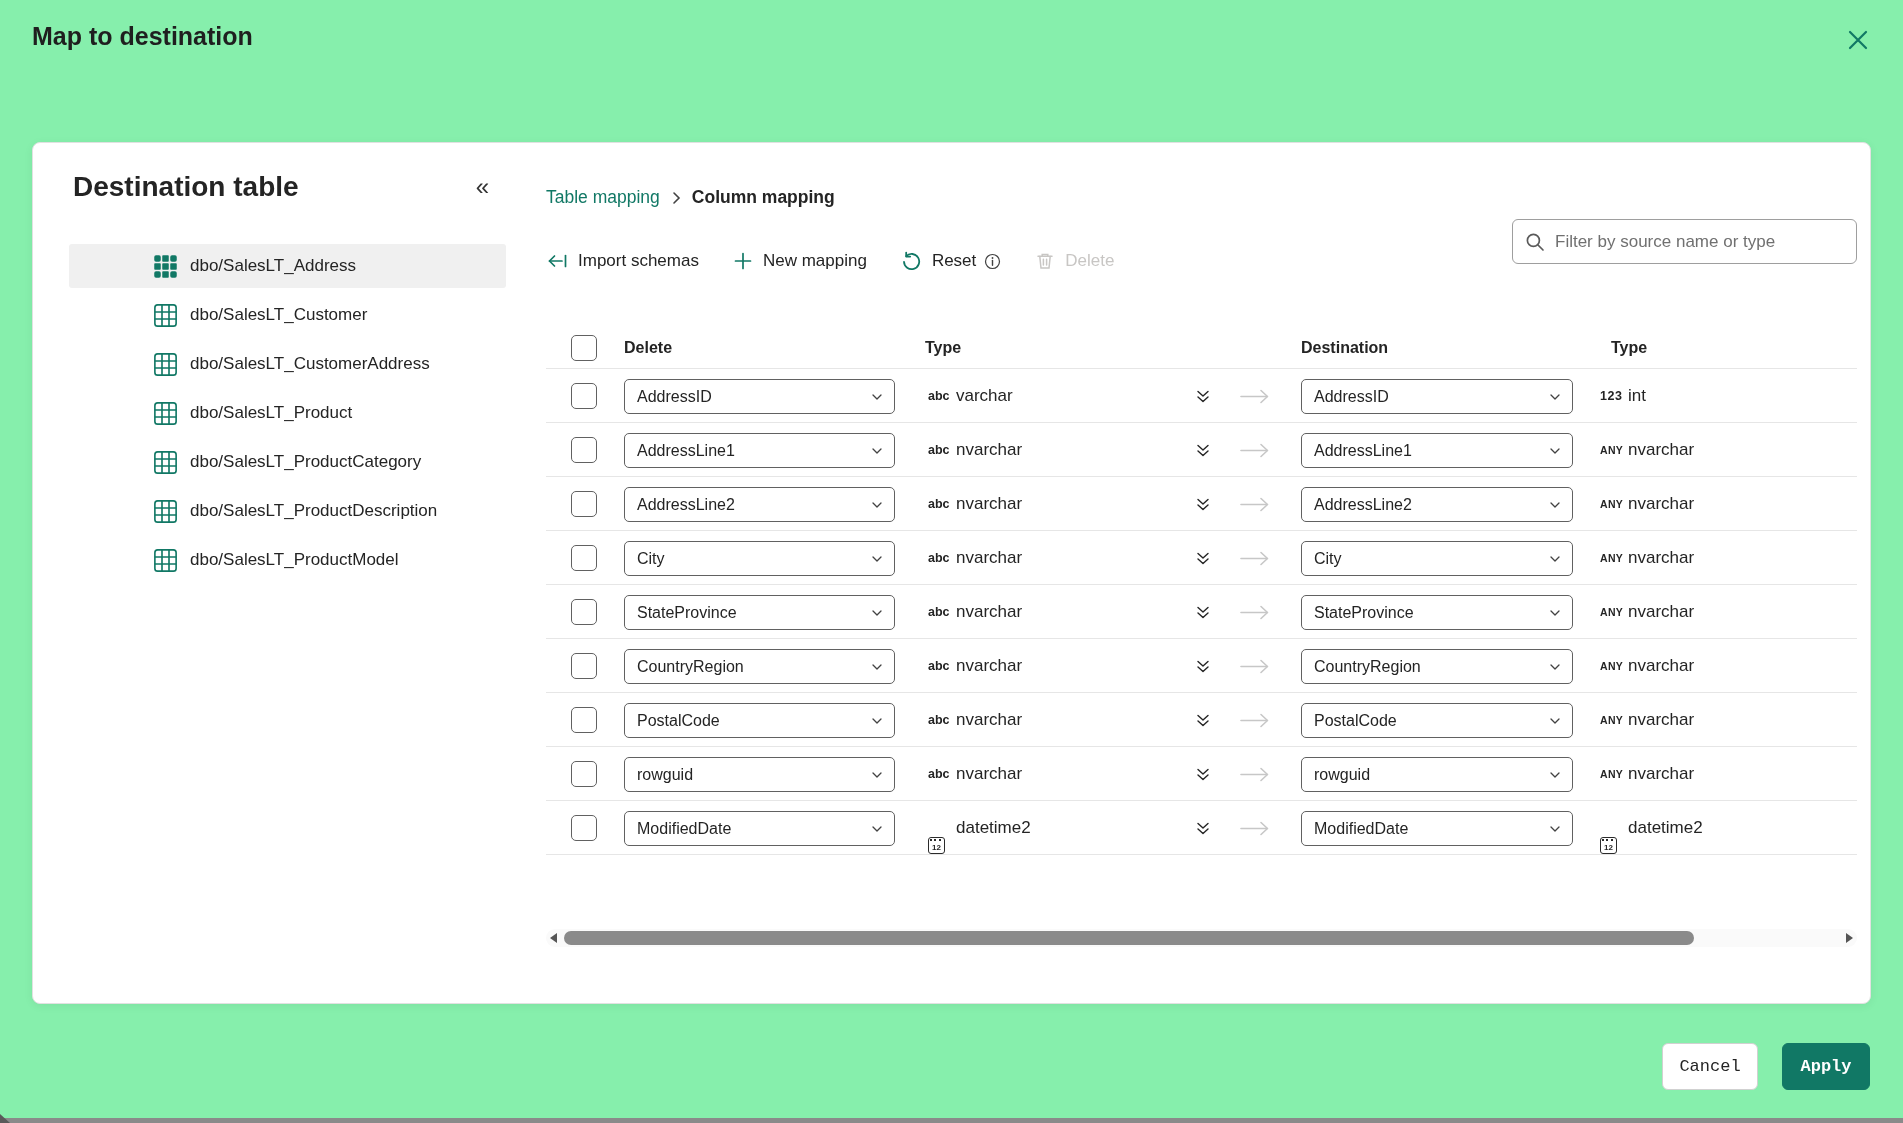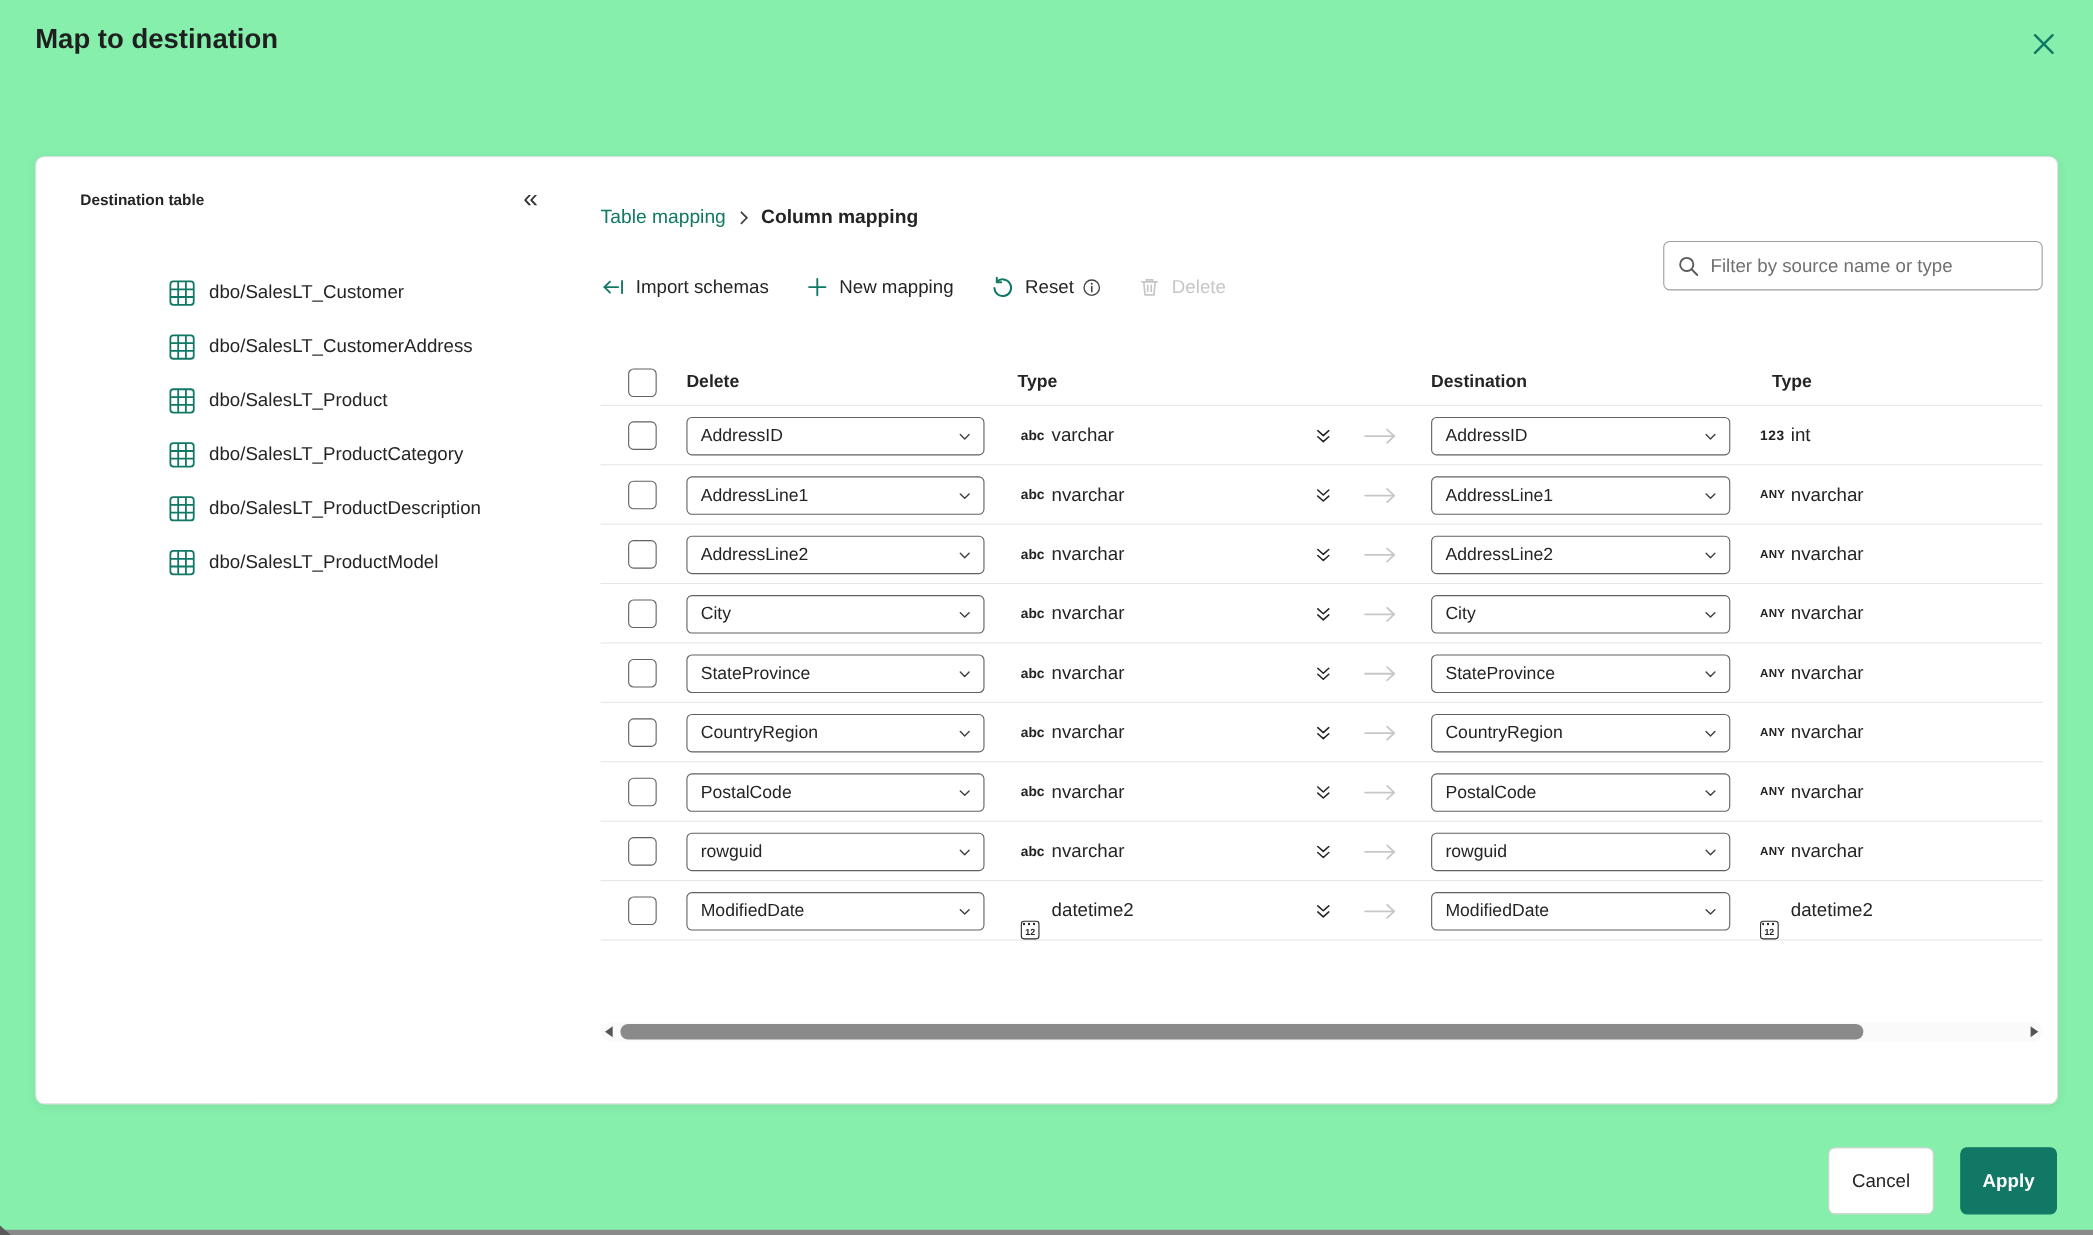--- a/index.html
+++ b/index.html
@@ -10,21 +10,21 @@
   .dlg-title { position:absolute; left:32px; top:22px; font-size:25px; font-weight:700; color:#1f1f1f; }
   .close-btn { position:absolute; left:1838px; top:20px; width:40px; height:40px; background:none; border:none; cursor:pointer; display:flex; align-items:center; justify-content:center; }
 
   
   .card { position:absolute; left:32px; top:142px; width:1839px; height:862px; background:#fff;
           border:1px solid #E1E1E1; border-radius:8px; box-shadow:0 2px 10px rgba(0,0,0,.06); }
 
   
   .sidebar { position:absolute; left:0; top:0; width:481px; height:100%; }
   .sidebar-head { position:absolute; left:40px; top:28px; width:420px; display:flex; align-items:center; justify-content:space-between; }
-  .sidebar-title { font-size:14px; font-weight:700; color:#242424; }
+  .sidebar-title { font-size:28px; font-weight:700; color:#242424; }
   .collapse-btn { background:none; border:none; font-size:24px; line-height:20px; color:#333; cursor:pointer; padding:0 4px; }
   .tree { position:absolute; left:36px; top:96px; width:437px; }
   .tree-root { display:flex; align-items:center; height:40px; padding-left:2px; cursor:pointer; }
   .tree-root .chev { width:20px; height:20px; margin-right:16px; display:inline-flex; }
   .tree-root .sql-ico { width:30px; height:30px; margin-right:12px; display:inline-flex; }
   .tree-root-label { font-size:17px; white-space:nowrap; }
   .tree-item { display:flex; align-items:center; height:44px; margin-top:5px; padding-left:84px; border-radius:3px; cursor:pointer; }
   .tree-item.selected { background:#F0F0F0; }
   .tree-item .grid-ico { width:25px; height:25px; margin-right:12px; display:inline-flex; }
   .tree-item .ico-filled, .tree-item .ico-outline { display:none; }
@@ -80,21 +80,21 @@
   .maparrow { position:absolute; left:693px; top:19px; display:inline-flex; }
 
   
   .hscroll { position:absolute; left:0; right:0; top:786px; height:18px; background:#FAFAFA; border-radius:9px; }
   .hs-thumb { position:absolute; left:18px; top:2px; width:1130px; height:14px; background:#8A8A8A; border-radius:7px; cursor:pointer; }
   .hs-arrow { position:absolute; top:4px; width:0; height:0; cursor:pointer; }
   .hs-left  { left:4px;  border-top:5px solid transparent; border-bottom:5px solid transparent; border-right:7px solid #555; }
   .hs-right { right:4px; border-top:5px solid transparent; border-bottom:5px solid transparent; border-left:7px solid #555; }
 
   
-  .btn { position:absolute; top:1043px; height:61px; border-radius:6px; font-size:17px; font-family:Liberation Sans, sans-serif; cursor:pointer; }
+  .btn { position:absolute; top:1043px; height:47px; border-radius:6px; font-size:17px; font-family:Liberation Mono, monospace; cursor:pointer; }
   .btn-cancel { left:1662px; width:96px; background:#fff; border:1px solid #D1D1D1; color:#242424; }
   .btn-apply  { left:1782px; width:88px; background:#117865; border:1px solid #117865; color:#fff; font-weight:600; }
 
   .bottom-strip { position:absolute; left:0; bottom:0; right:0; height:5px; background:#8A8A8A; }
   .bottom-strip::before { content:""; position:absolute; left:0; bottom:0; border-bottom:9px solid #5a5a5a; border-right:10px solid transparent; }
 </style>
 </head>
 <body>
 
 <div class="screen">
@@ -110,20 +110,39 @@
 
   <div class="card">
 
     <aside class="sidebar">
       <div class="sidebar-head">
         <h2 class="sidebar-title">Destination table</h2>
         <button class="collapse-btn">«</button>
       </div>
       <div class="tree">
         <div id="tree-items">
+            <div class="tree-item selected">
+    <span class="grid-ico">
+      <svg class="ico-filled" width="25" height="25" viewBox="0 0 20 20">
+        <g fill="#117865">
+          <rect x="1" y="1" width="5.2" height="5.2" rx="1.4"></rect>
+                    <rect x="7.4" y="1" width="5.2" height="5.2" rx="0.6"></rect>
+                    <rect x="13.8" y="1" width="5.2" height="5.2" rx="1.4"></rect>
+          <rect x="1" y="7.4" width="5.2" height="5.2" rx="0.6"></rect>
+                    <rect x="7.4" y="7.4" width="5.2" height="5.2" rx="0.6"></rect>
+                    <rect x="13.8" y="7.4" width="5.2" height="5.2" rx="0.6"></rect>
+          <rect x="1" y="13.8" width="5.2" height="5.2" rx="1.4"></rect>
+                    <rect x="7.4" y="13.8" width="5.2" height="5.2" rx="0.6"></rect>
+                    <rect x="13.8" y="13.8" width="5.2" height="5.2" rx="1.4"></rect>
+        </g>
+      </svg>
+
+    </span>
+    <span class="tree-label">dbo/SalesLT_Address</span>
+  </div>
             <div class="tree-item">
     <span class="grid-ico">
 
       <svg class="ico-outline" width="25" height="25" viewBox="0 0 20 20" fill="none" stroke="#117865" stroke-width="1.3">
         <rect x="1.5" y="1.5" width="17" height="17" rx="2.2"></rect>
         <path d="M7.2 1.5v17M12.8 1.5v17M1.5 7.2h17M1.5 12.8h17"></path>
       </svg>
     </span>
     <span class="tree-label">dbo/SalesLT_Customer</span>
   </div>

